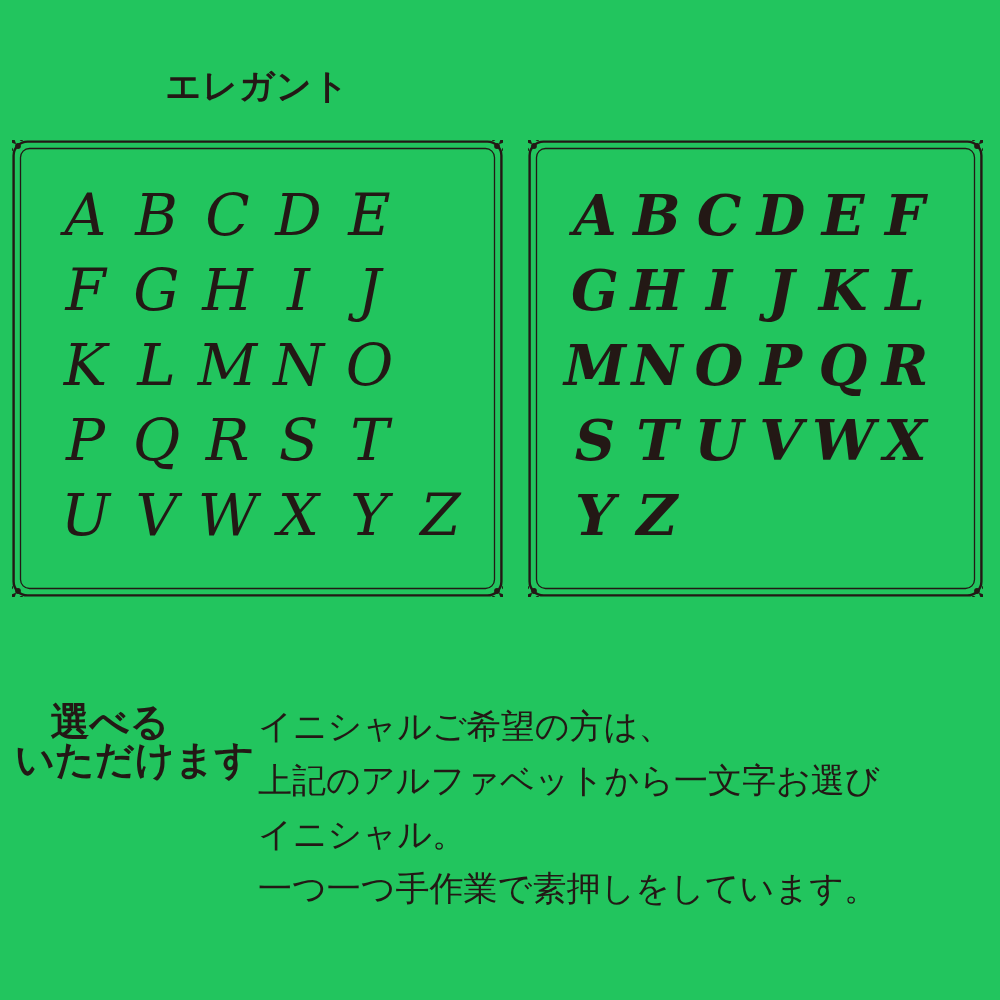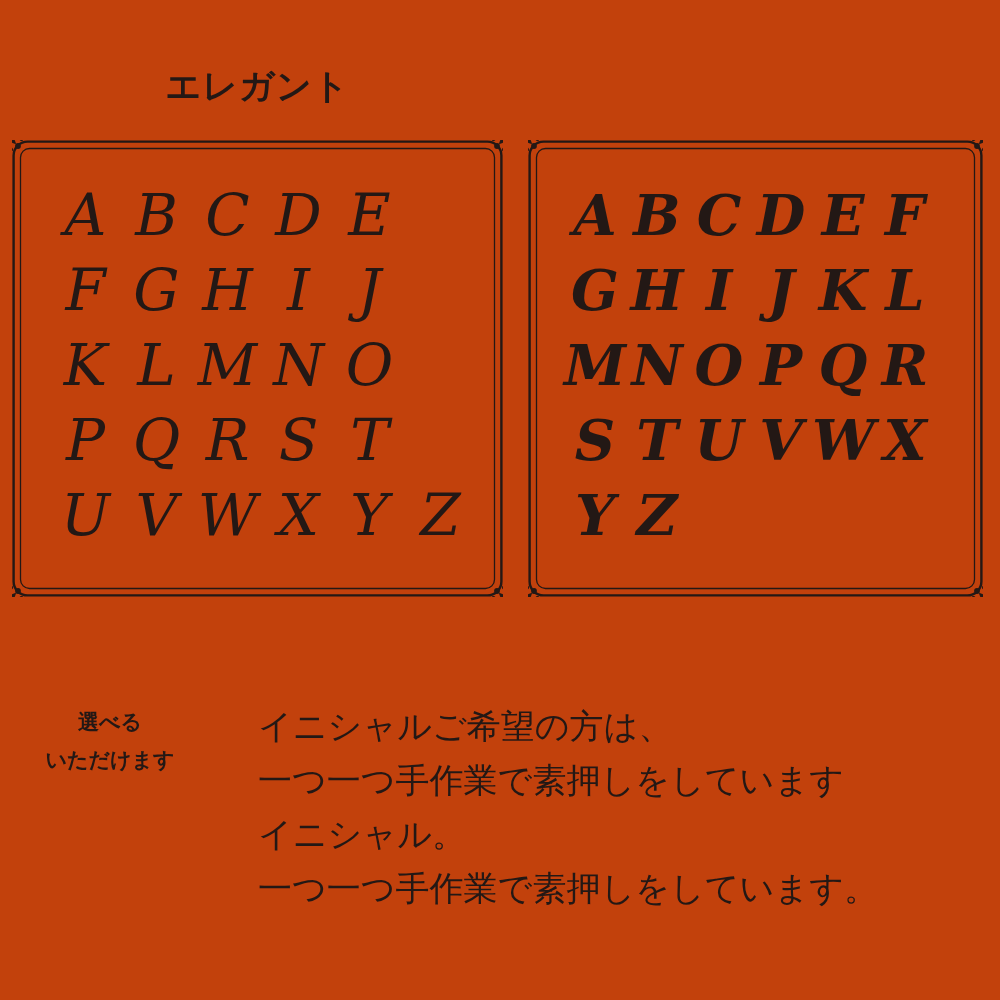--- a/index.html
+++ b/index.html
@@ -4,21 +4,21 @@
 <style>
   html, body {
     margin: 0;
     padding: 0;
     background: #ffffff;
   }
   .stage {
     position: relative;
     width: 1000px;
     height: 1000px;
-    background: #c2410c;
+    background: #22c55e;
     overflow: hidden;
     font-family: "DejaVu Sans", "Liberation Sans", sans-serif;
     color: #231815;
   }
   .panel-title {
     position: absolute;
     top: 66px;
     height: 40px;
     text-align: center;
     font-size: 35px;
@@ -77,21 +77,21 @@
     font-weight: bold;
     font-size: 56px;
   }
 
   .caption-label {
     position: absolute;
     left: 15px;
     top: 703px;
     width: 190px;
     text-align: center;
-    font-size: 21px;
+    font-size: 39px;
     font-weight: bold;
     line-height: 38px;
     color: #231815;
     white-space: nowrap;
   }
   .caption-body {
     position: absolute;
     left: 258px;
     top: 699px;
     width: 730px;
@@ -224,18 +224,18 @@
         </div>
     </div>
   </div>
 
   <div class="caption-label">
     <div>選べる</div>
     <div>いただけます</div>
   </div>
   <div class="caption-body">
     <div>イニシャルご希望の方は、</div>
-    <div>一つ一つ手作業で素押しをしています</div>
+    <div>上記のアルファベットから一文字お選び</div>
     <div>イニシャル。</div>
     <div>一つ一つ手作業で素押しをしています。</div>
   </div>
 
 </div>
 
 </body></html>

